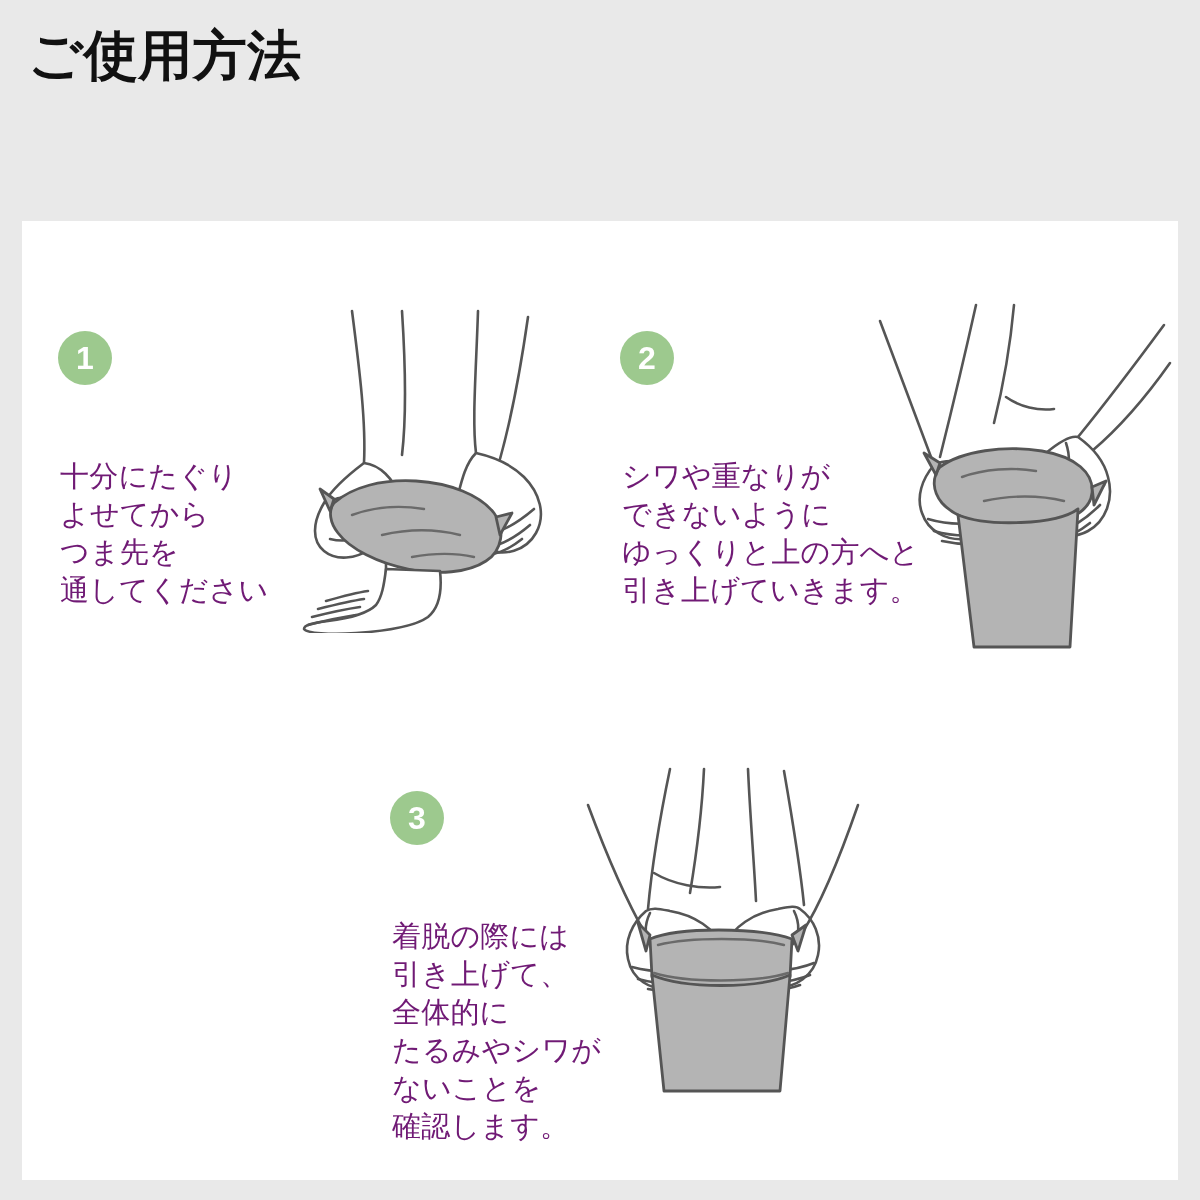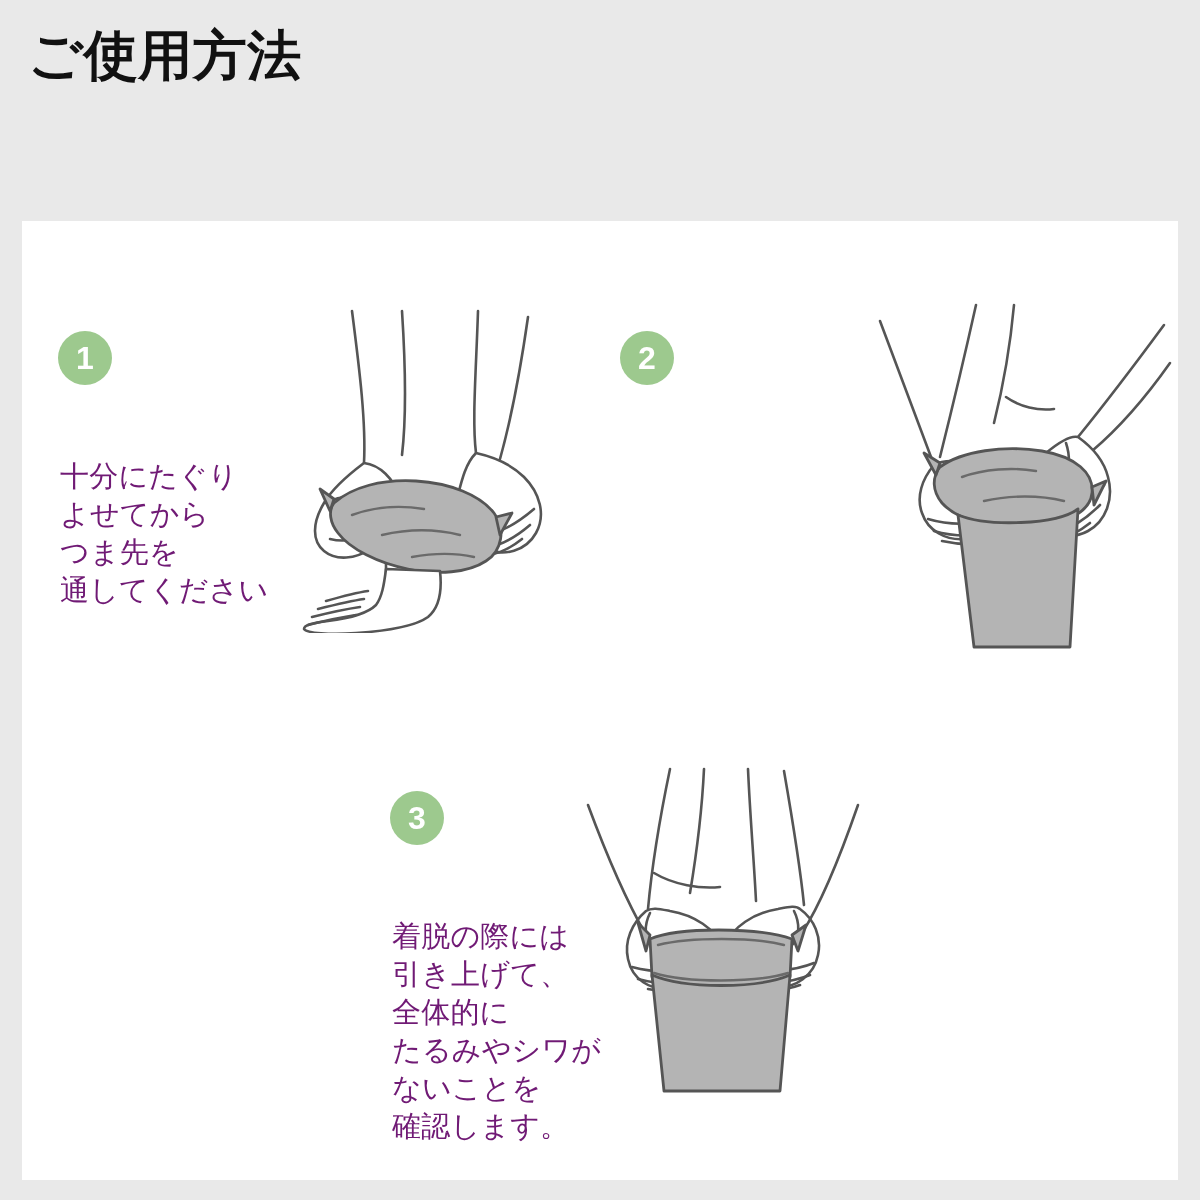--- a/index.html
+++ b/index.html
@@ -187,20 +187,24 @@
           <path class="line" d="M18 322 C 34 318, 52 314, 66 312"></path>
           <path class="line" d="M22 314 C 38 310, 56 306, 70 304"></path>
           <path class="line" d="M28 306 C 44 302, 60 298, 74 296"></path>
           <path class="line" d="M36 298 C 50 294, 64 290, 78 288"></path>
         </svg>
       </div>
     </div>
 
     <div class="step step-2">
       <div class="badge">2</div>
+      <div class="step-text">シワや重なりが
+できないように
+ゆっくりと上の方へと
+引き上げていきます。</div>
 
       <div class="step-art">
         <svg width="300" height="350" viewBox="0 0 300 350" aria-hidden="true">
 
           <path class="line" d="M98 4 C 86 58, 74 108, 62 156"></path>
           <path class="line" d="M136 4 C 132 48, 124 90, 116 122"></path>
           <path class="line" d="M128 96 C 142 106, 160 110, 176 108"></path>
 
           <path class="line" d="M2 20 C 22 74, 42 126, 56 164"></path>
           <path class="skin" d="M56 164 C 44 178, 38 196, 44 212

